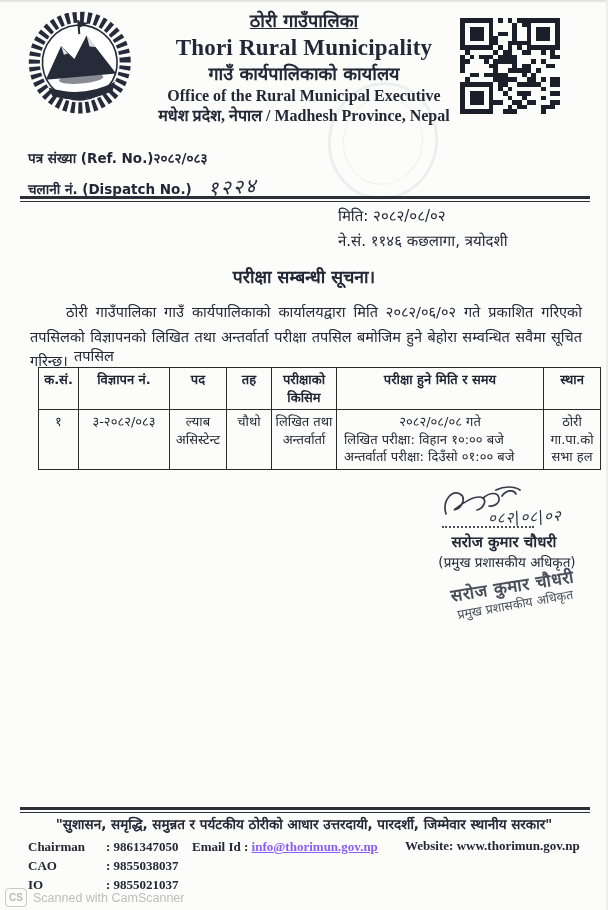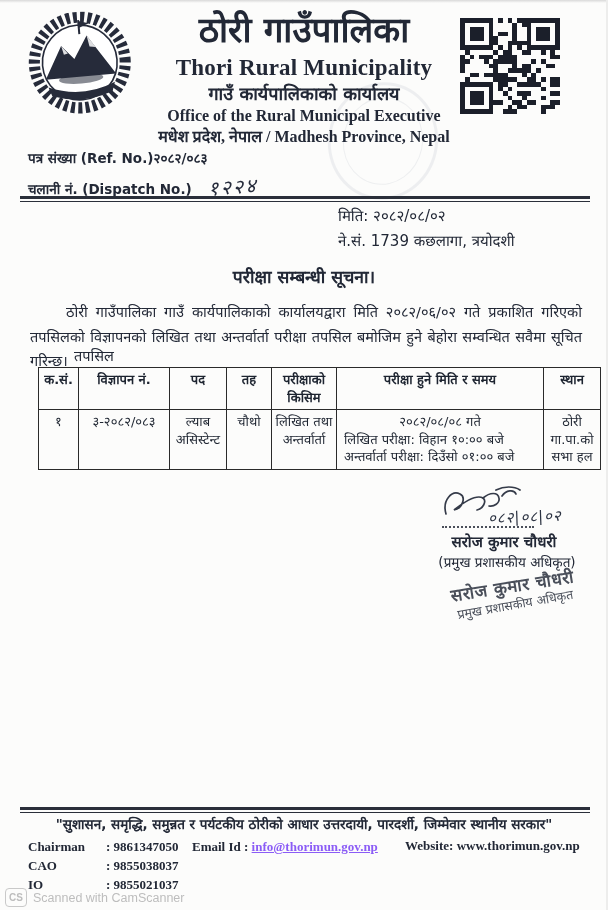--- a/index.html
+++ b/index.html
@@ -14,21 +14,21 @@
   .scan-edge-right{position:absolute;top:0;right:0;width:2px;height:100%;background:#ededec;}
 
   
   .emblem{position:absolute;left:24px;top:12px;width:112px;height:106px;transform:rotate(-5deg);}
   .qr{position:absolute;left:460px;top:18px;width:100px;height:96px;
     display:grid;grid-template-columns:repeat(21,1fr);grid-template-rows:repeat(21,1fr);}
   .qr i{display:block;}
   .qr i.m{background:#1b1f2a;}
 
   .head-center{position:absolute;left:130px;top:10px;width:348px;text-align:center;line-height:1.18;}
-  .t-np{font-size:35px;font-weight:bold;font-family:"DejaVu Sans",sans-serif;}
+  .t-np{font-size:18px;font-weight:bold;font-family:"DejaVu Sans",sans-serif;text-decoration:underline;}
   .t-en{font-size:23px;font-weight:bold;margin-top:3px;letter-spacing:.2px;}
   .o-np{font-size:18px;font-weight:bold;margin-top:2px;font-family:"DejaVu Sans",sans-serif;}
   .o-en{font-size:16px;font-weight:bold;margin-top:2px;}
   .addr{font-size:13px;font-weight:bold;margin-top:3px;}
   .prov{font-size:16px;font-weight:bold;margin-top:2px;}
 
   .stamp-watermark{position:absolute;left:328px;top:82px;width:104px;height:112px;
     border:3px solid #8a93a5;border-radius:50%;opacity:.12;transform:rotate(12deg);}
   .stamp-watermark:after{content:"";position:absolute;inset:12px;border:1.5px solid #8a93a5;border-radius:50%;}
 
@@ -569,21 +569,21 @@
 
   <div class="ref-block">
     <div><span>पत्र संख्या (Ref. No.)</span><span>२०८२/०८३</span></div>
     <div><span>चलानी नं. (Dispatch No.)</span><span class="hand-no">१२२४</span></div>
   </div>
 
   <div class="dline top"></div>
 
   <div class="date-block">
     <div>मिति: २०८२/०८/०२</div>
-    <div>ने.सं. 1739 कछलागा, त्रयोदशी</div>
+    <div>ने.सं. ११४६ कछलागा, त्रयोदशी</div>
   </div>
 
   <div class="subject">परीक्षा सम्बन्धी सूचना।</div>
 
   <div class="body-par">ठोरी गाउँपालिका गाउँ कार्यपालिकाको कार्यालयद्वारा मिति २०८२/०६/०२ गते प्रकाशित गरिएको तपसिलको विज्ञापनको लिखित तथा अन्तर्वार्ता परीक्षा तपसिल बमोजिम हुने बेहोरा सम्वन्धित सवैमा सूचित गरिन्छ।</div>
   <div class="tapasil">तपसिल</div>
 
   <table class="notice-table">
     <tbody>
         <tr class="th-row">

